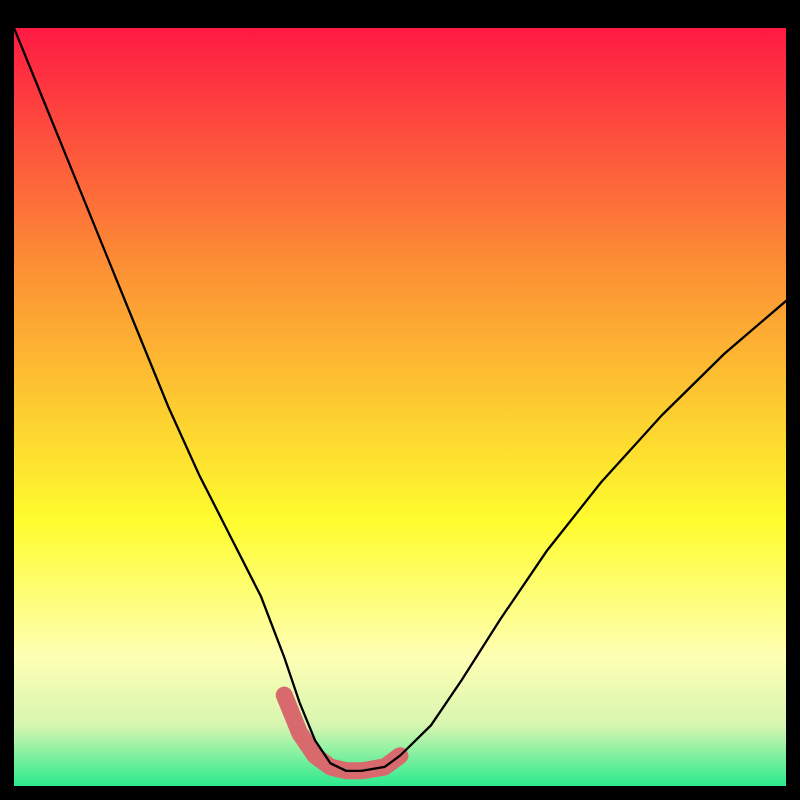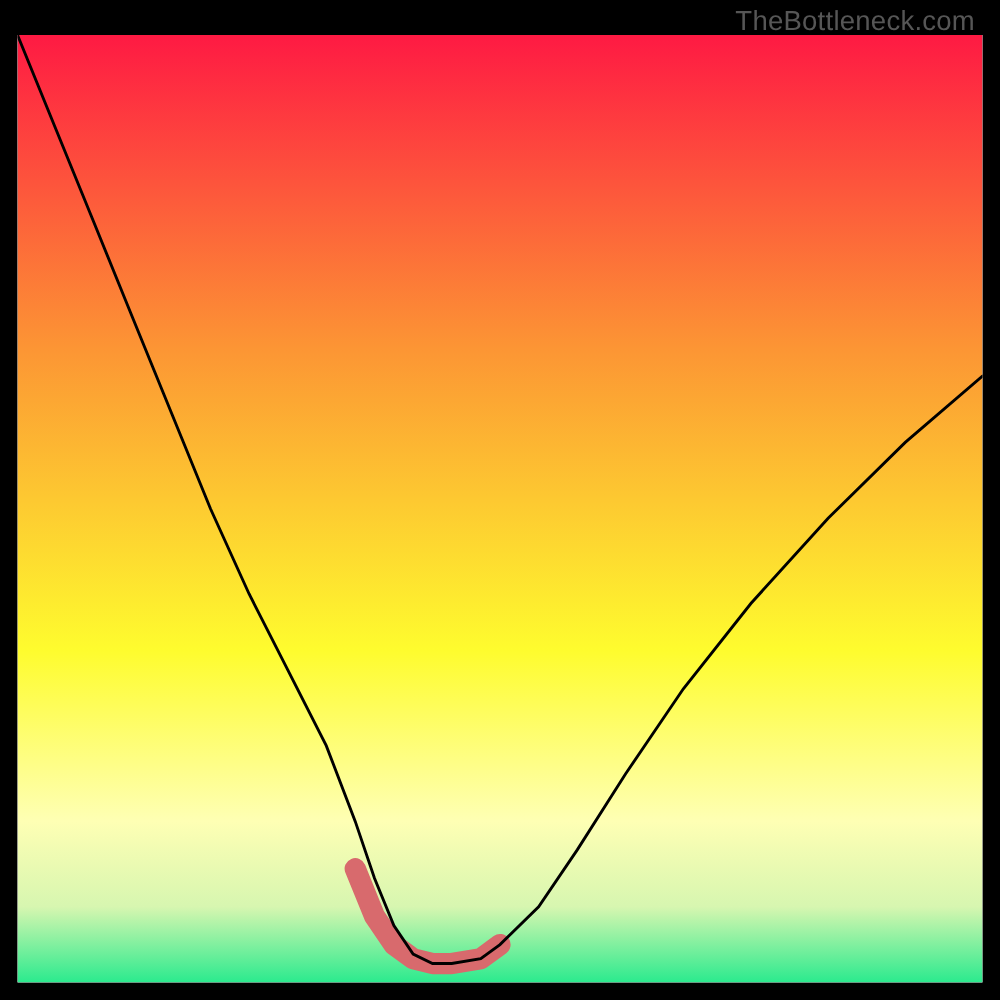--- a/index.html
+++ b/index.html
@@ -67,15 +67,14 @@
           <stop id="g5" offset="100%" stop-color="#2bea8e"></stop>
         </linearGradient>
       </defs>
       <rect id="bg-rect" x="0" y="0" fill="url(#bg-grad)" width="772" height="758"></rect>
       <path id="valley" class="valley-line" d="M270.2 667.0 L285.6 704.9 L301.1 727.7 L316.5 739.0 L332.0 742.8 L347.4 742.8 L370.6 739.0 L386.0 727.7"></path>
       <path id="curve" class="curve-line" d="M0.0 0.0 L30.9 75.8 L61.8 151.6 L92.6 227.4 L123.5 303.2 L154.4 379.0 L185.3 447.2 L216.2 507.9 L247.0 568.5 L270.2 629.1 L285.6 674.6 L301.1 712.5 L316.5 735.3 L332.0 742.8 L347.4 742.8 L370.6 739.0 L386.0 727.7 L416.9 697.4 L447.8 651.9 L486.4 591.2 L532.7 523.0 L586.7 454.8 L648.5 386.6 L710.2 325.9 L772.0 272.9"></path>
     </svg>
 
   </div>
 
-  <div class="watermark">TheBottleneck.com</div>
 
 </div>
 
 </body></html>

